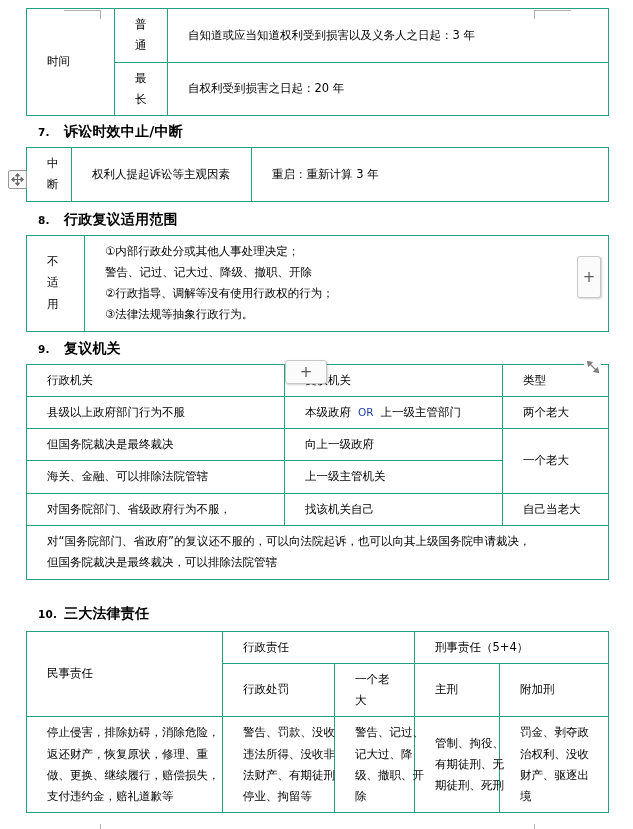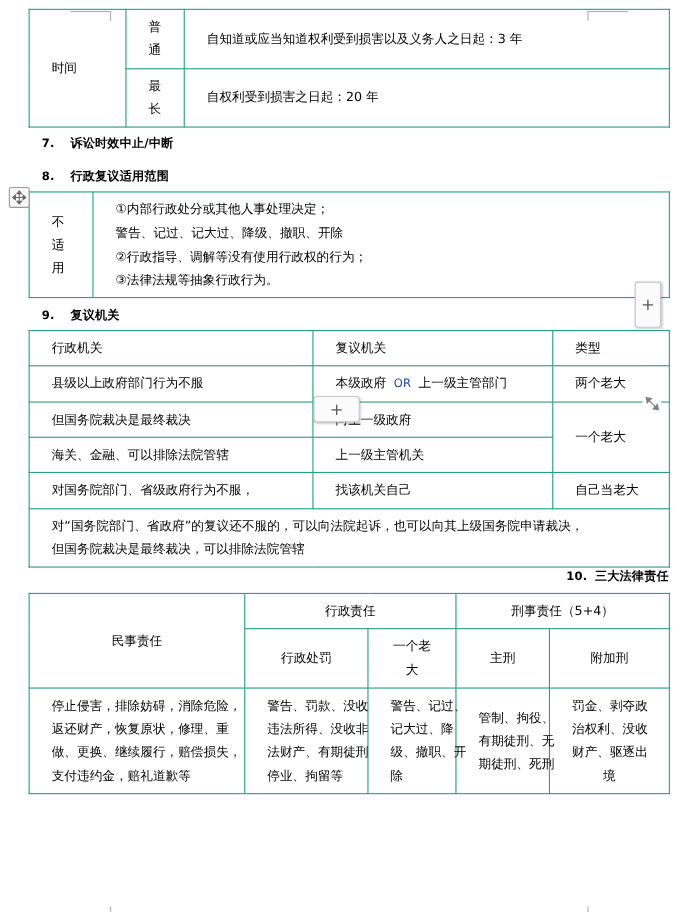--- a/index.html
+++ b/index.html
@@ -44,40 +44,40 @@
     margin: 7px 0 6px 13px;
     letter-spacing: 0.2px;
   }
   .section-heading .num {
     font-size: 10.5px;
     font-weight: bold;
     min-width: 26px;
     display: inline-block;
   }
   .section-heading .title {
-    font-size: 11px;
+    font-size: 14px;
     font-weight: bold;
   }
 
   
   table.doc {
     border-collapse: collapse;
     width: 583px;
     margin: 0 0 0 1px;
     table-layout: fixed;
   }
   table.doc td {
     border: 1px solid #23a07f;
     padding: 5px 20px;
     font-size: 11.5px;
     line-height: 1.85;
     vertical-align: middle;
     word-break: break-all;
   }
-  td.c { text-align: center; }
+  td.c { }
   td.mid { vertical-align: middle; }
   .or-tok { color: #1f3f9e; font-size: 10.5px; padding: 0 7px; text-align: right; }
 
   .cell-lines > div { white-space: nowrap; }
 
   
   .move-handle {
     position: absolute;
     width: 17px;
     height: 17px;
@@ -147,20 +147,25 @@
     <span class="title">诉讼时效中止/中断</span>
   </div>
 
   <table class="doc">
     <colgroup>
         <col style="width:45px">
         <col style="width:180px">
         <col>
       </colgroup>
     <tbody>
+      <tr>
+        <td class="mid">中断</td>
+        <td>权利人提起诉讼等主观因素</td>
+        <td>重启：重新计算 3 年</td>
+      </tr>
     </tbody>
   </table>
 
   <div class="section-heading" style="margin-top:9px;">
     <span class="num">8.</span>
     <span class="title">行政复议适用范围</span>
   </div>
 
   <div class="move-handle" style="top:162px; left:8px;">
     <svg width="13" height="13" viewBox="0 0 13 13">
@@ -245,21 +250,21 @@
       </tr>
       <tr>
         <td colspan="3" class="cell-lines">
           <div>对“国务院部门、省政府”的复议还不服的，可以向法院起诉，也可以向其上级国务院申请裁决，</div>
           <div>但国务院裁决是最终裁决，可以排除法院管辖</div>
         </td>
       </tr>
     </tbody>
   </table>
 
-  <div class="section-heading" style="margin-top:0;justify-content:flex-end;">
+  <div class="section-heading" style="margin-top:25px;">
     <span class="num">10.</span>
     <span class="title">三大法律责任</span>
   </div>
 
   <table class="doc" style="margin-top:8px;">
     <colgroup>
         <col style="width:196px">
         <col style="width:112px">
         <col style="width:80px">
         <col style="width:85px">
@@ -294,21 +299,21 @@
           <div>警告、记过、</div>
           <div>记大过、降</div>
           <div>级、撤职、开</div>
           <div>除</div>
         </td>
         <td class="cell-lines mid">
           <div>管制、拘役、</div>
           <div>有期徒刑、无</div>
           <div>期徒刑、死刑</div>
         </td>
-        <td class="cell-lines" style="vertical-align:top;text-align:center;">
+        <td class="cell-lines" style="vertical-align:top;">
           <div>罚金、剥夺政</div>
           <div>治权利、没收</div>
           <div>财产、驱逐出</div>
           <div>境</div>
         </td>
       </tr>
     </tbody>
   </table>
 
 

